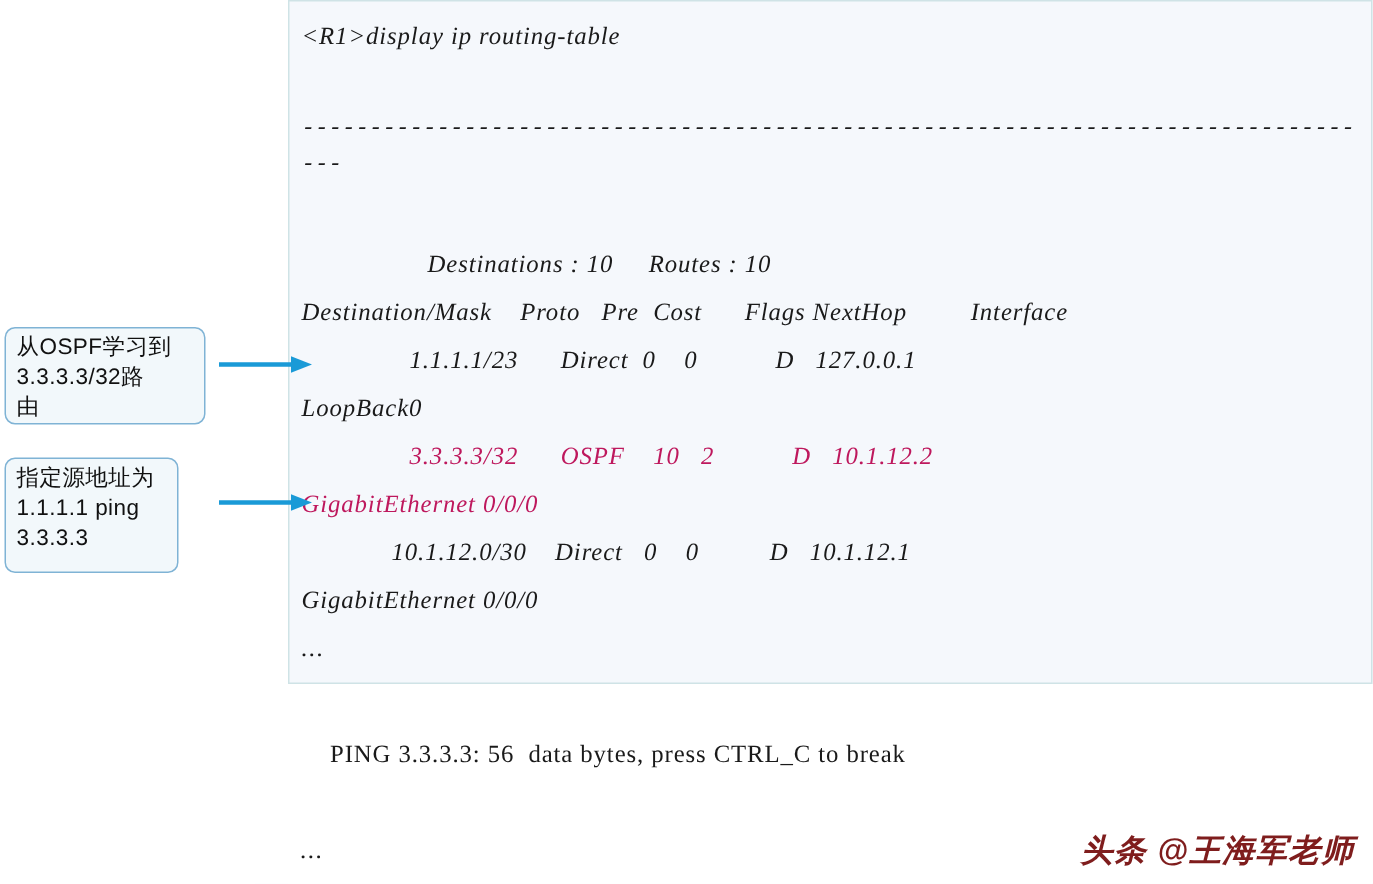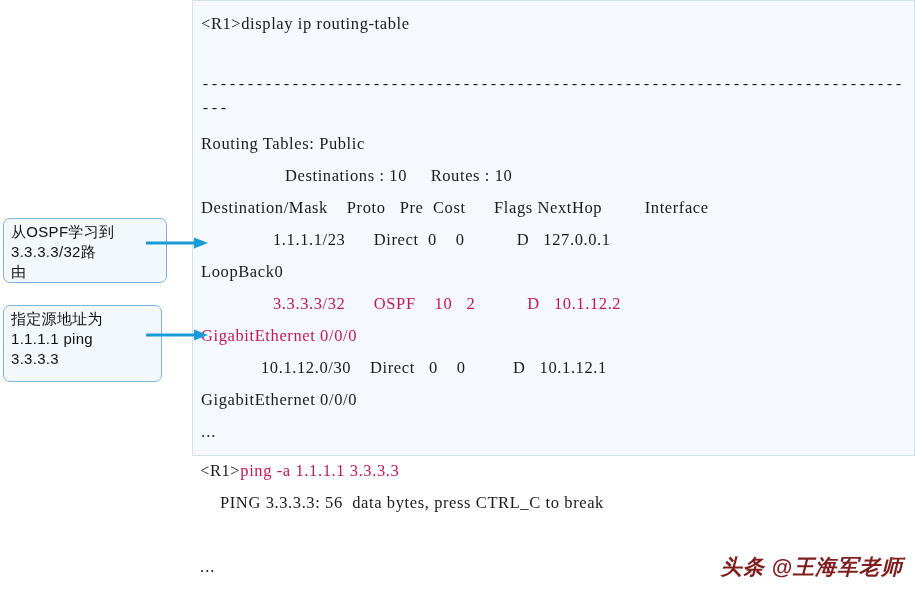--- a/index.html
+++ b/index.html
@@ -29,20 +29,21 @@
   #routing-box {
     position: absolute;
     left: 0px;
     top: 0px;
     width: 723px;
     height: 456px;
     box-sizing: border-box;
     background: #f5f8fc;
     border: 1px solid #cfe3e6;
     border-top: 1px solid #cfe3e6;
+    font-style: italic;
   }
 
   #ping-block {
     position: absolute;
     left: 0px;
     top: 456px;
     width: 723px;
     height: 133px;
     box-sizing: border-box;
     background: #ffffff;
@@ -84,28 +85,28 @@
     font-size: 15px;
     line-height: 20px;
     color: #111111;
     white-space: pre-line;
     letter-spacing: 0.3px;
   }
 
   #callout-ospf {
     left: 3px;
     top: 218px;
-    width: 164px;
+    width: 134px;
     height: 65px;
   }
 
   #callout-ping {
     left: 3px;
     top: 305px;
-    width: 159px;
+    width: 116px;
     height: 77px;
   }
 
   
   .arrow {
     position: absolute;
     height: 12px;
   }
   #arrow-ospf { left: 146px; top: 237px; width: 62px; }
   #arrow-ping { left: 146px; top: 329px; width: 62px; }
@@ -131,21 +132,20 @@
 
   <div id="routing-box">
 
     <div class="line" style="top:14px;  left:8px;"><span class="dark">&lt;R1&gt;display ip routing-table</span></div>
 
 
     <div class="line dash-rule" style="top:76px; left:8px;"><span class="dark">------------------------------------------------------------------------------</span></div>
 
     <div class="line dash-rule" style="top:100px; left:8px;"><span class="dark">---</span></div>
 
-    <div class="line" style="top:134px; left:8px;"><span class="dark">Routing Tables: Public</span></div>
 
     <div class="line" style="top:166px; left:92px;"><span class="dark">Destinations : 10     Routes : 10</span></div>
 
     <div class="line" style="top:198px; left:8px;"><span class="dark">Destination/Mask    Proto   Pre  Cost      Flags NextHop         Interface</span></div>
 
     <div class="line" style="top:230px; left:80px;"><span class="dark">1.1.1.1/23      Direct  0    0           D   127.0.0.1</span></div>
 
     <div class="line" style="top:262px; left:8px;"><span class="dark">LoopBack0</span></div>
 
     <div class="line" style="top:294px; left:80px;"><span class="teal">3.3.3.3/32      OSPF    10   2           D   10.1.12.2</span></div>
@@ -155,21 +155,20 @@
     <div class="line" style="top:358px; left:68px;"><span class="dark">10.1.12.0/30    Direct   0    0          D   10.1.12.1</span></div>
 
     <div class="line" style="top:390px; left:8px;"><span class="dark">GigabitEthernet 0/0/0</span></div>
 
     <div class="line ellipsis" style="top:422px; left:8px;"><span class="dark">...</span></div>
 
   </div>
 
   <div id="ping-block">
 
-    <div class="line" style="top:6px;  left:8px;"><span class="dark">&lt;R1&gt;</span><span class="teal">ping -a 1.1.1.1 3.3.3.3</span></div>
 
     <div class="line" style="top:38px; left:28px;"><span class="dark">PING 3.3.3.3: 56  data bytes, press CTRL_C to break</span></div>
 
 
     <div class="line ellipsis" style="top:102px; left:8px;"><span class="dark">...</span></div>
 
   </div>
 
 </div>
 

